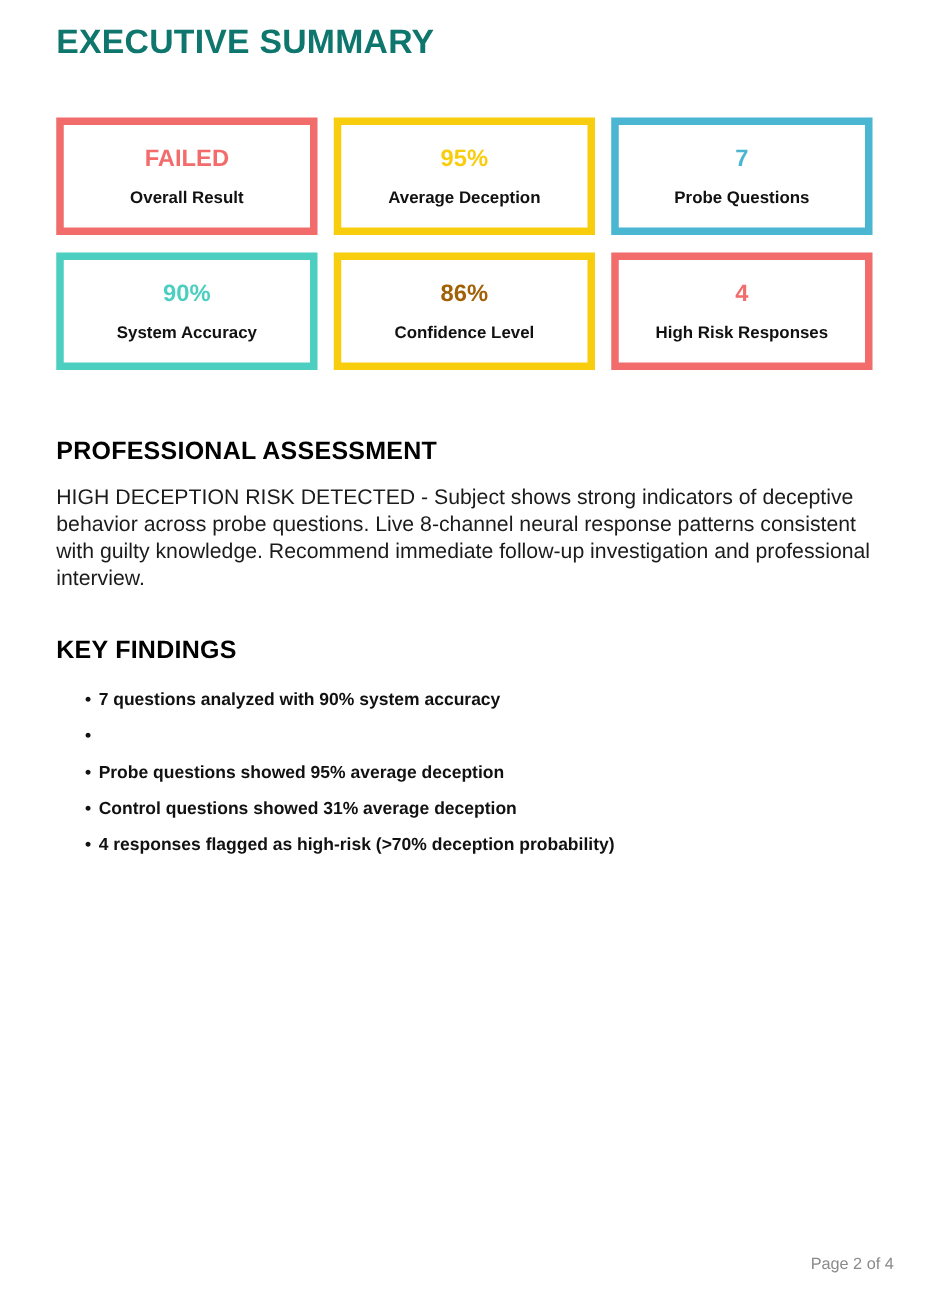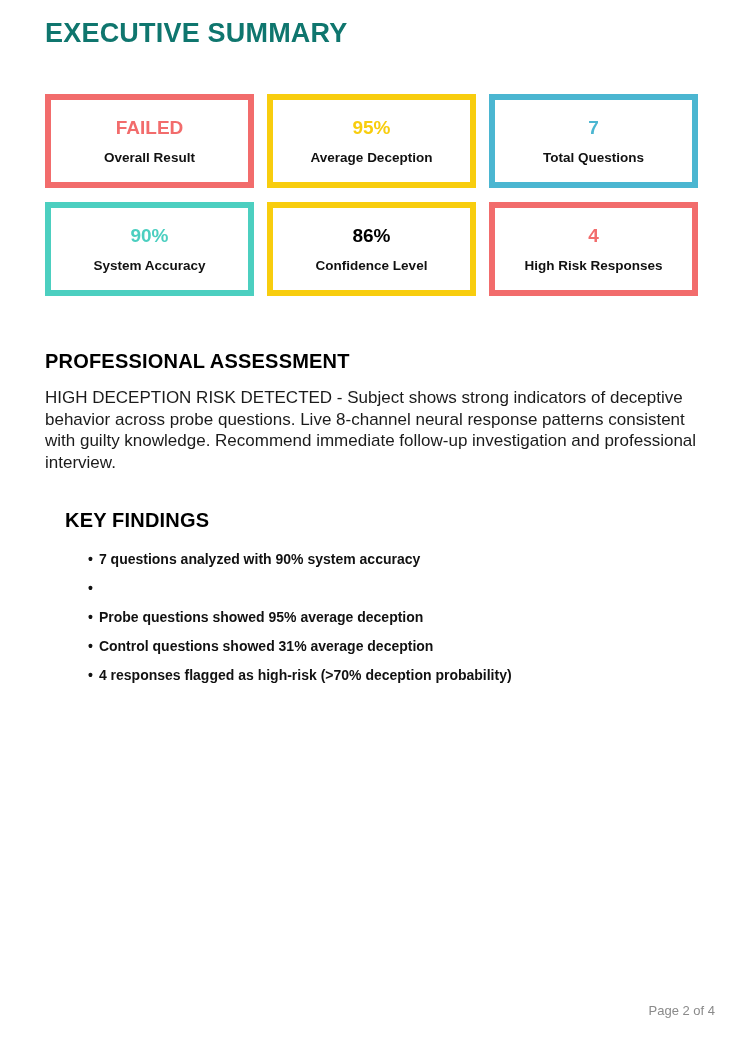--- a/index.html
+++ b/index.html
@@ -67,21 +67,21 @@
   }
   .section-pa { margin-top: 54px; }
   .assessment-paragraph {
     margin: 15px 0 0 0;
     font-size: 17px;
     font-weight: normal;
     color: #1b1b1b;
     line-height: 21.5px;
     width: 655px;
   }
-  .section-kf { margin-top: 36px; margin-left: 20px; }
+  .section-kf { margin-top: 36px; }
   .key-findings-list {
     list-style: none;
     margin: 20px 0 0 0;
     padding: 0 0 0 23px;
   }
   .key-finding-item {
     font-size: 14px;
     font-weight: bold;
     color: #111111;
     line-height: 17px;
@@ -114,28 +114,28 @@
     <div class="stat-card" style="border-color: rgb(242, 108, 108);">
       <div class="card-value" style="color: rgb(242, 108, 108);">FAILED</div>
       <div class="card-label">Overall Result</div>
     </div>
     <div class="stat-card" style="border-color: rgb(248, 205, 14);">
       <div class="card-value" style="color: rgb(248, 205, 14);">95%</div>
       <div class="card-label">Average Deception</div>
     </div>
     <div class="stat-card" style="border-color: rgb(75, 182, 209);">
       <div class="card-value" style="color: rgb(75, 182, 209);">7</div>
-      <div class="card-label">Total Questions</div>
+      <div class="card-label">Probe Questions</div>
     </div>
     <div class="stat-card" style="border-color: rgb(76, 207, 192);">
       <div class="card-value" style="color: rgb(76, 207, 192);">90%</div>
       <div class="card-label">System Accuracy</div>
     </div>
     <div class="stat-card" style="border-color: rgb(248, 205, 14);">
-      <div class="card-value" style="color: #000000;">86%</div>
+      <div class="card-value" style="color: #a16207;">86%</div>
       <div class="card-label">Confidence Level</div>
     </div>
     <div class="stat-card" style="border-color: rgb(242, 108, 108);">
       <div class="card-value" style="color: rgb(242, 108, 108);">4</div>
       <div class="card-label">High Risk Responses</div>
     </div>
   </div>
 
   <div class="section-pa">
     <h2 class="section-heading">PROFESSIONAL ASSESSMENT</h2>

